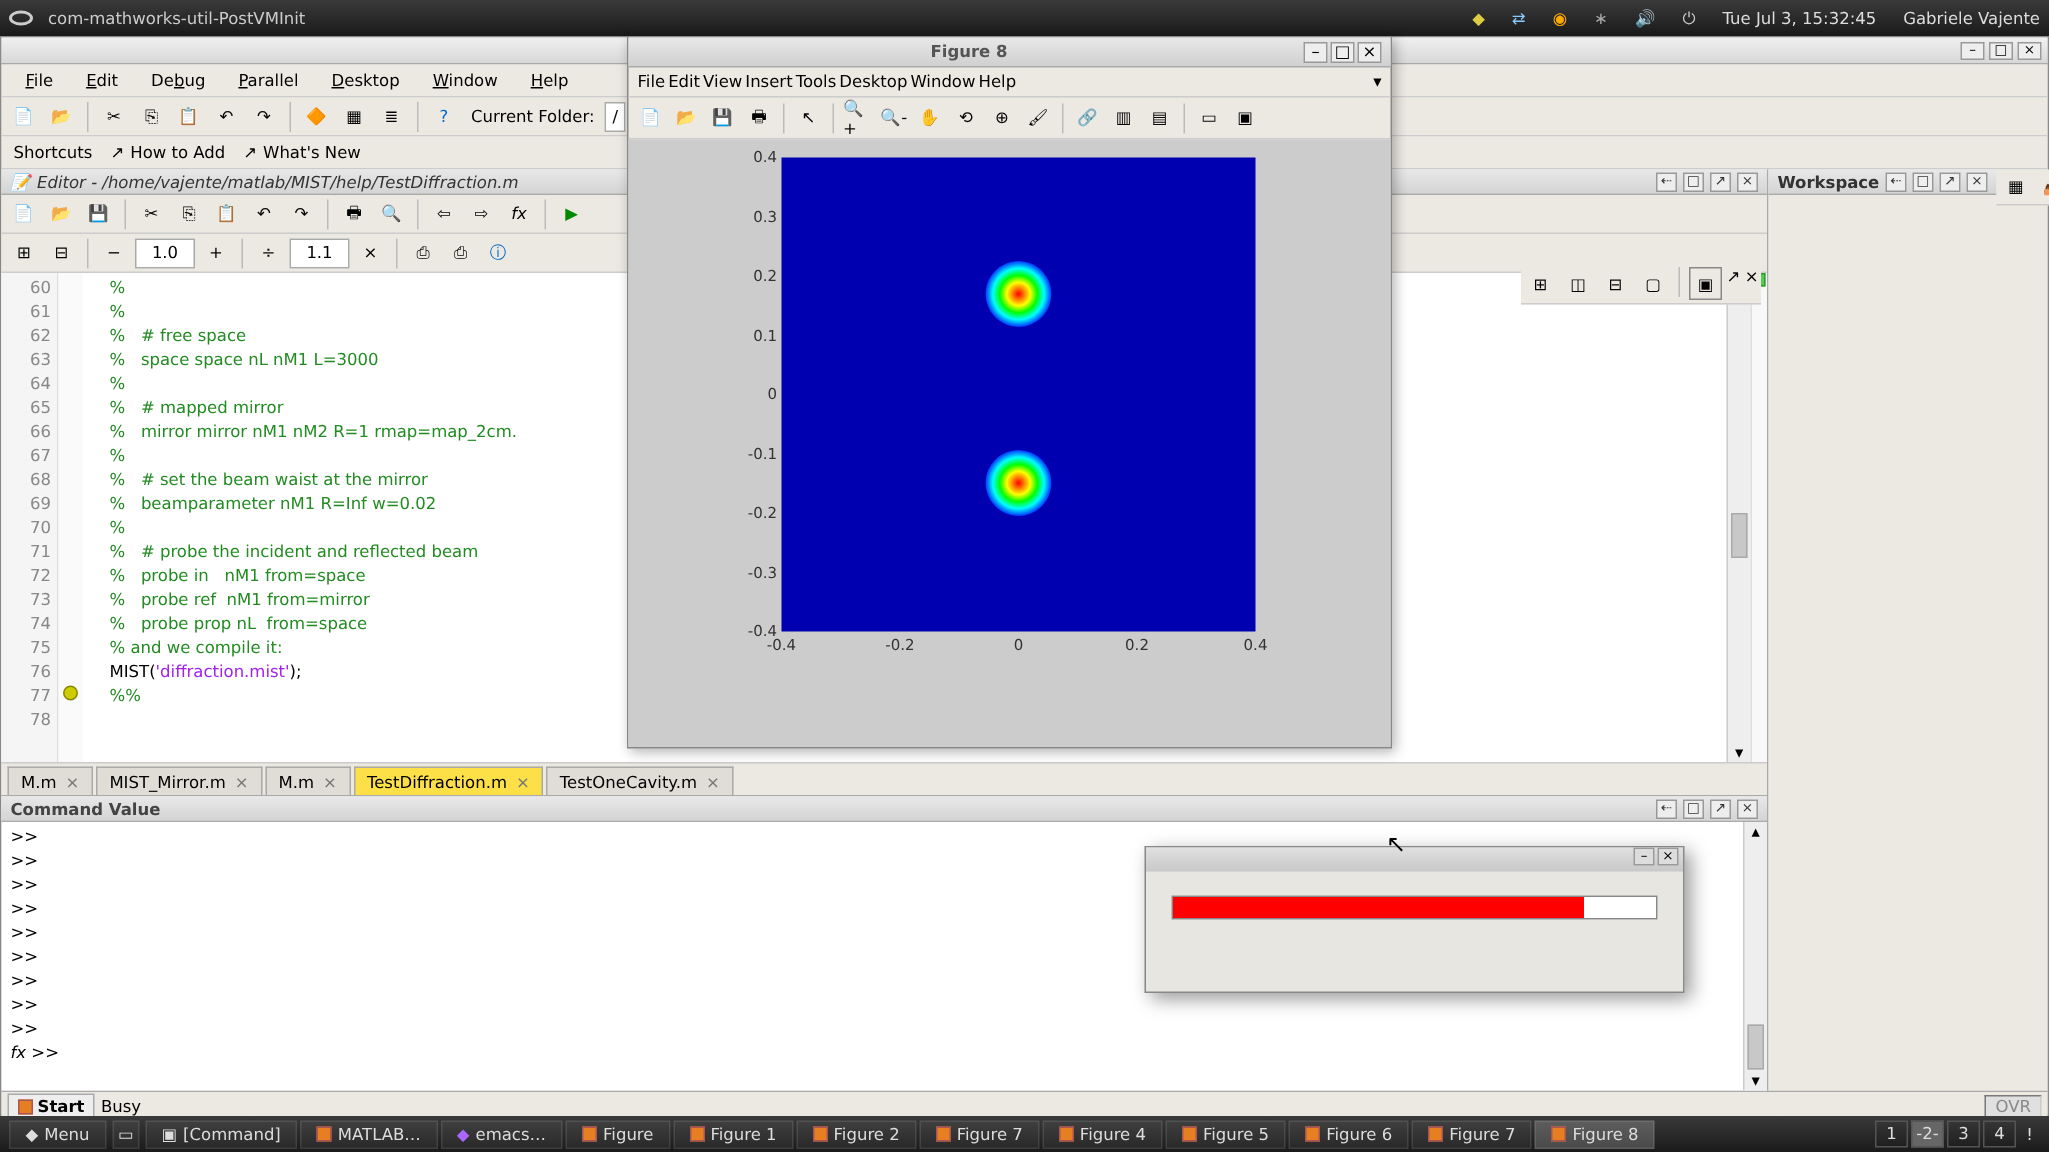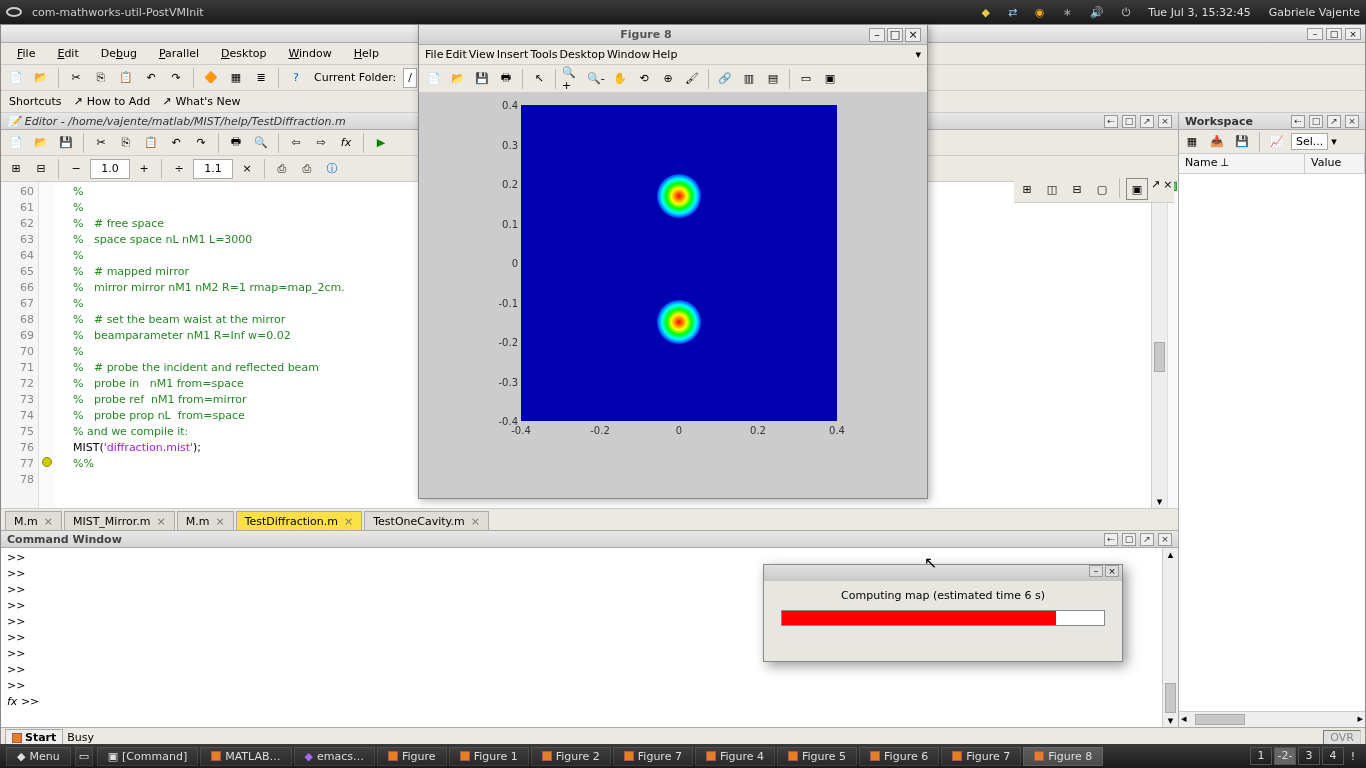--- a/index.html
+++ b/index.html
@@ -22,21 +22,21 @@
 .tool-btn { width: 22px; height: 22px; border: 1px solid transparent; display: flex; align-items: center; justify-content: center; }
 .tool-sep { width: 1px; height: 20px; background: #bbb; margin: 0 3px; }
 .curfolder-label { padding: 0 4px; }
 .curfolder-input { width: 14px; border: 1px solid #aaa; background: #fff; height: 20px; padding: 0 4px; }
 
 .shortcuts { height: 22px; background: #ece9e3; border-bottom: 1px solid #ccc; display: flex; align-items: center; padding: 0 8px; gap: 12px; }
 .shortcut-item { display: flex; align-items: center; gap: 4px; }
 
 .main-area { display: flex; height: 614px; }
 .left-col { width: 1178px; display: flex; flex-direction: column; border-right: 1px solid #aaa; }
-.right-col { width: 186px; background: #ece9e3; display: flex; flex-direction: column; }
+.right-col { width: 186px; background: #ece9e3; display: flex; flex-direction: row; }
 
 .pane-header { height: 17px; background: linear-gradient(#e8e8e8, #d4d4d4); border-bottom: 1px solid #aaa; display: flex; align-items: center; padding: 0 6px; font-style: italic; color: #333; gap: 4px; }
 .pane-header .title { flex: 1; }
 .pane-header .w-btn { width: 14px; height: 13px; border: 1px solid #999; background: #eee; text-align: center; line-height: 11px; font-size: 9px; cursor: default; }
 
 .editor-pane { flex: 1; display: flex; flex-direction: column; border-bottom: 1px solid #aaa; background: #ece9e3; }
 .editor-toolbar, .editor-toolbar2 { height: 26px; background: #ece9e3; border-bottom: 1px solid #ccc; display: flex; align-items: center; padding: 0 4px; gap: 3px; }
 .num-input { width: 40px; height: 20px; border: 1px solid #aaa; text-align: center; background: #fff; }
 
 .code-area { flex: 1; display: flex; background: #fff; font-family: "DejaVu Sans Mono", monospace; font-size: 12px; position: relative; }
@@ -293,21 +293,21 @@
             </div>
             <div class="ed-tab">
               <span>TestOneCavity.m</span>
               <span class="x">×</span>
             </div>
           </div>
       </div>
 
       <div class="cmd-pane">
         <div class="pane-header">
-          <span class="title" style="font-style:normal;font-weight:bold;color:#444">Command Window</span>
+          <span class="title" style="font-style:normal;font-weight:bold;color:#444">Command Value</span>
           <div class="w-btn">⇠</div>
           <div class="w-btn">□</div>
           <div class="w-btn">↗</div>
           <div class="w-btn">×</div>
         </div>
         <div class="cmd-body">
           <div class="cmd-text" id="cmdtext">
               <div>&gt;&gt;</div>
               <div>&gt;&gt;</div>
               <div>&gt;&gt;</div>
@@ -436,21 +436,20 @@
       </div>
   </div>
 </div>
 
 <div class="progress-dlg">
   <div class="pd-titlebar">
     <div class="w-btn">–</div>
     <div class="w-btn">×</div>
   </div>
   <div class="pd-body">
-    <div>Computing map (estimated time 6 s)</div>
     <div class="pd-bar">
       <div class="pd-bar-fill" id="pdfill" style="width: 85%;"></div>
     </div>
   </div>
 </div>
 
 <div class="cursor">↖</div>
 
 <div class="bottom-panel">
   <div class="bp-item">

